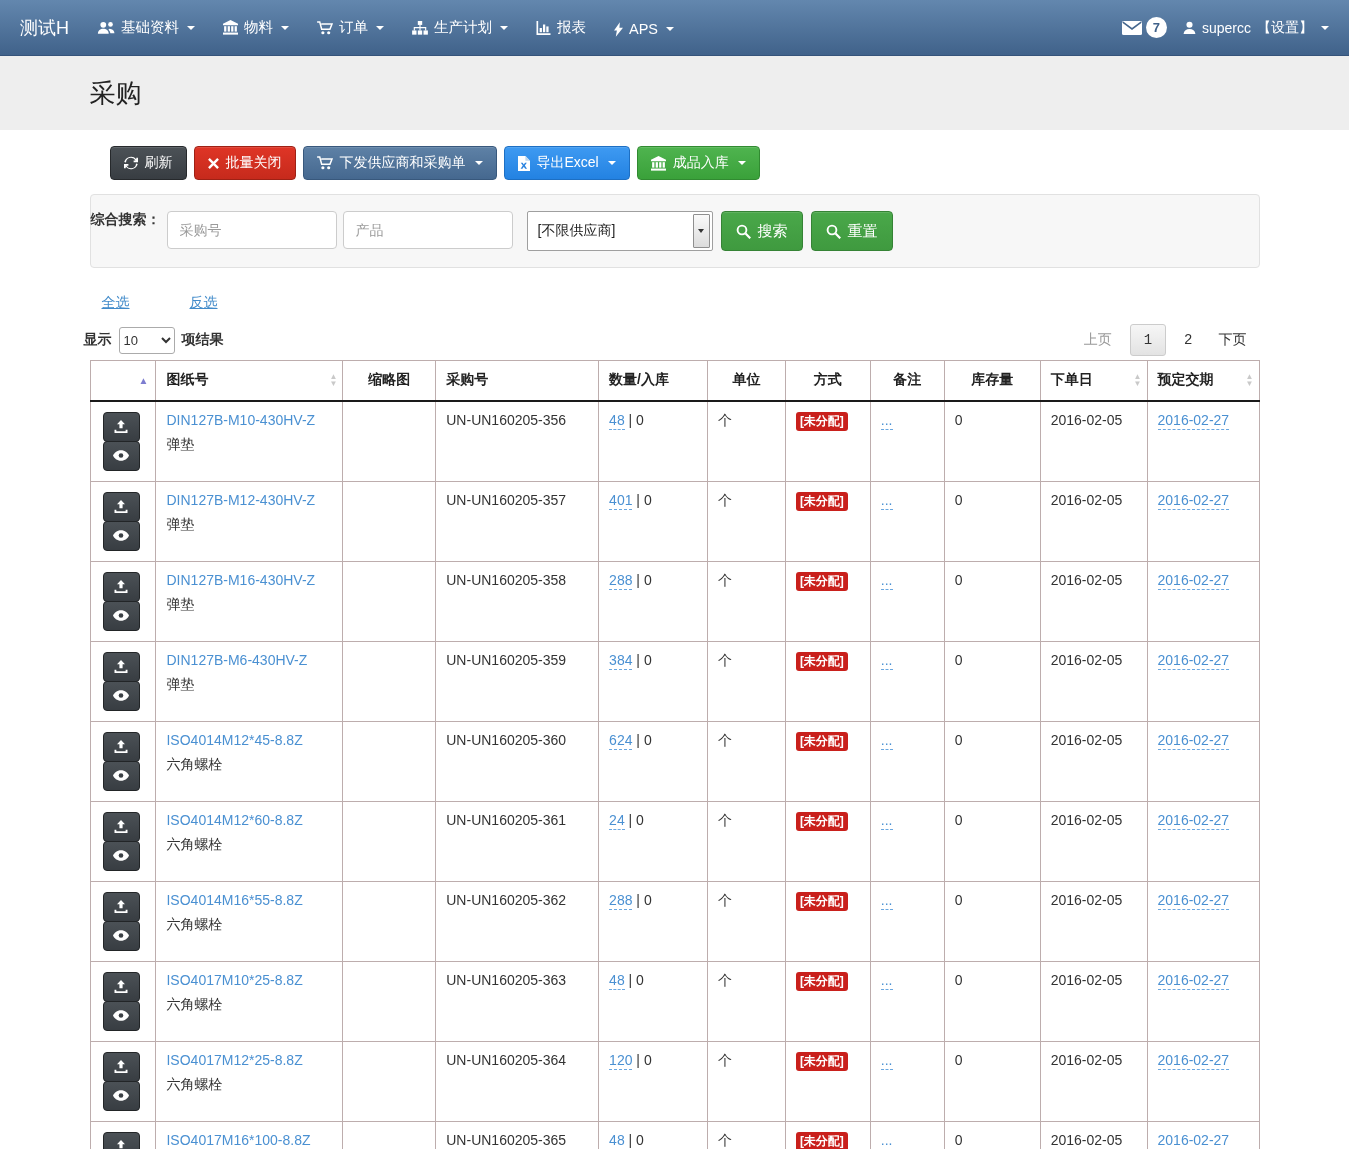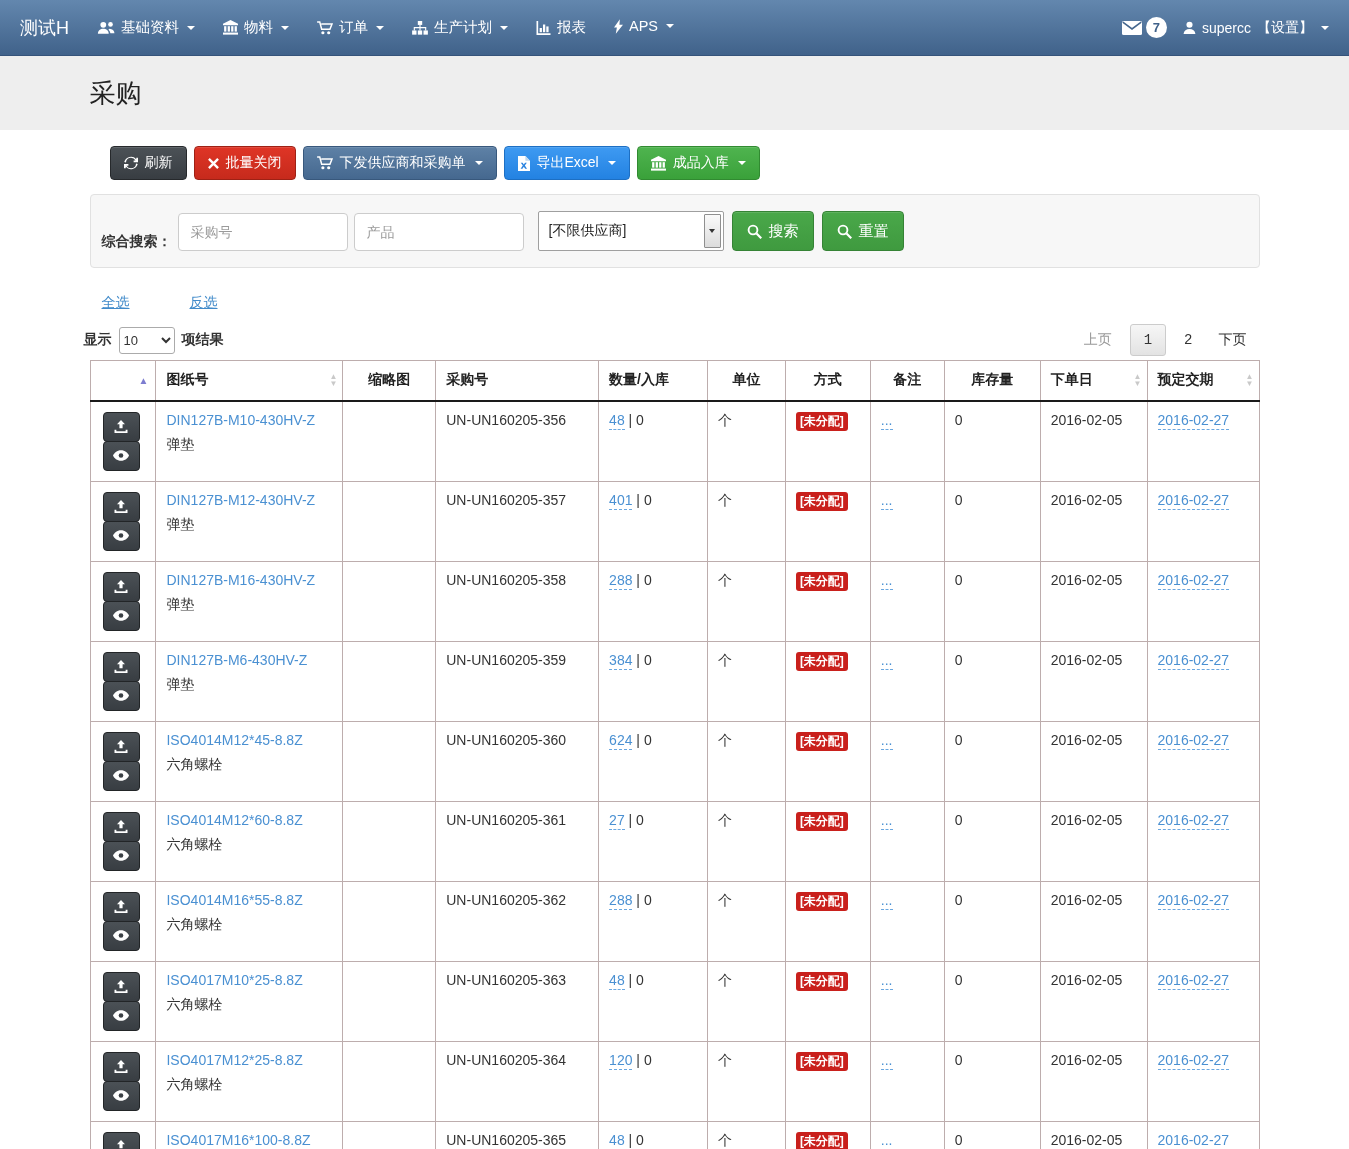--- a/index.html
+++ b/index.html
@@ -10,21 +10,21 @@
     color: #333; font-size: 14px;
   }
   
   .navbar {
     height: 56px; display: flex; align-items: center;
     background: linear-gradient(to bottom, #6387ae, #40628a);
     border-bottom: 1px solid #35537a;
     padding: 16px 20px; color: #fff;
   }
   .brand { font-size: 18px; color:#fff; text-decoration:none; margin-right: 28px; }
-  .nav-list { display: flex; align-items: flex-start; }
+  .nav-list { display: flex; align-items: flex-end; }
   .nav-item {
     display: inline-flex; align-items: center; gap: 6px;
     color:#fff; text-decoration:none; font-size: 14.5px; margin-right: 28px;
     cursor: pointer;
   }
   .navbar-right { margin-left: auto; display: flex; align-items: center; gap: 16px; }
   .msg-wrap { display: inline-flex; align-items: center; gap: 4px; cursor: pointer; }
   .msg-badge {
     width: 21px; height: 21px; border-radius: 50%; background: #fff;
     color: #3f618a; font-weight: bold; font-size: 13px;
@@ -50,21 +50,21 @@
     box-shadow: inset 0 1px 0 rgba(255,255,255,.12);
   }
   .btn-dark  { background: linear-gradient(#4c5257,#383d42); border-color:#26292c;margin-left:8px; }
   .btn-red   { background: linear-gradient(#df3526,#c62a1c); border-color:#9e2115; }
   .btn-steel { background: linear-gradient(#5e81a6,#45688f); border-color:#38587c; }
   .btn-blue  { background: linear-gradient(#3e9af2,#2382e2); border-color:#1d6fc3; }
   .btn-green { background: linear-gradient(#4fb44f,#3aa13a); border-color:#318a31; }
   
   .search-panel {
     margin-top: 14px; background: #f7f7f7; border: 1px solid #e1e1e1;
-    border-radius: 4px; padding: 16px 11px; display: flex; align-items: flex-end;
+    border-radius: 4px; padding: 16px 0; display: flex; align-items: flex-start;
   }
   .search-label { font-weight: bold; color: #333; margin-right: 6px; white-space: nowrap; }
   .text-input {
     width: 170px; height: 38px; border: 1px solid #ccc; border-radius: 4px;
     padding: 0 12px; font-size: 14px; margin-right: 6px; color:#333;
     font-family: inherit;
   }
   .text-input::placeholder { color: #9a9a9a; }
   .fake-select {
     width: 186px; height: 40px; background: #fff; border: 1px solid #9f9f9f;
@@ -635,21 +635,21 @@
         </button>
       </div>
     </td>
     <td>
       <a class="link">ISO4014M12*60-8.8Z</a>
       <div class="product-name">六角螺栓</div>
     </td>
     <td></td>
     <td>UN-UN160205-361</td>
     <td>
-      <a class="link dashed">27</a><span class="qty-sep"> | </span><span>0</span>
+      <a class="link dashed">24</a><span class="qty-sep"> | </span><span>0</span>
     </td>
     <td>个</td>
     <td>
       <span class="badge-danger">[未分配]</span>
     </td>
     <td>
       <a class="link dashed">...</a>
     </td>
     <td>0</td>
     <td>2016-02-05</td>

